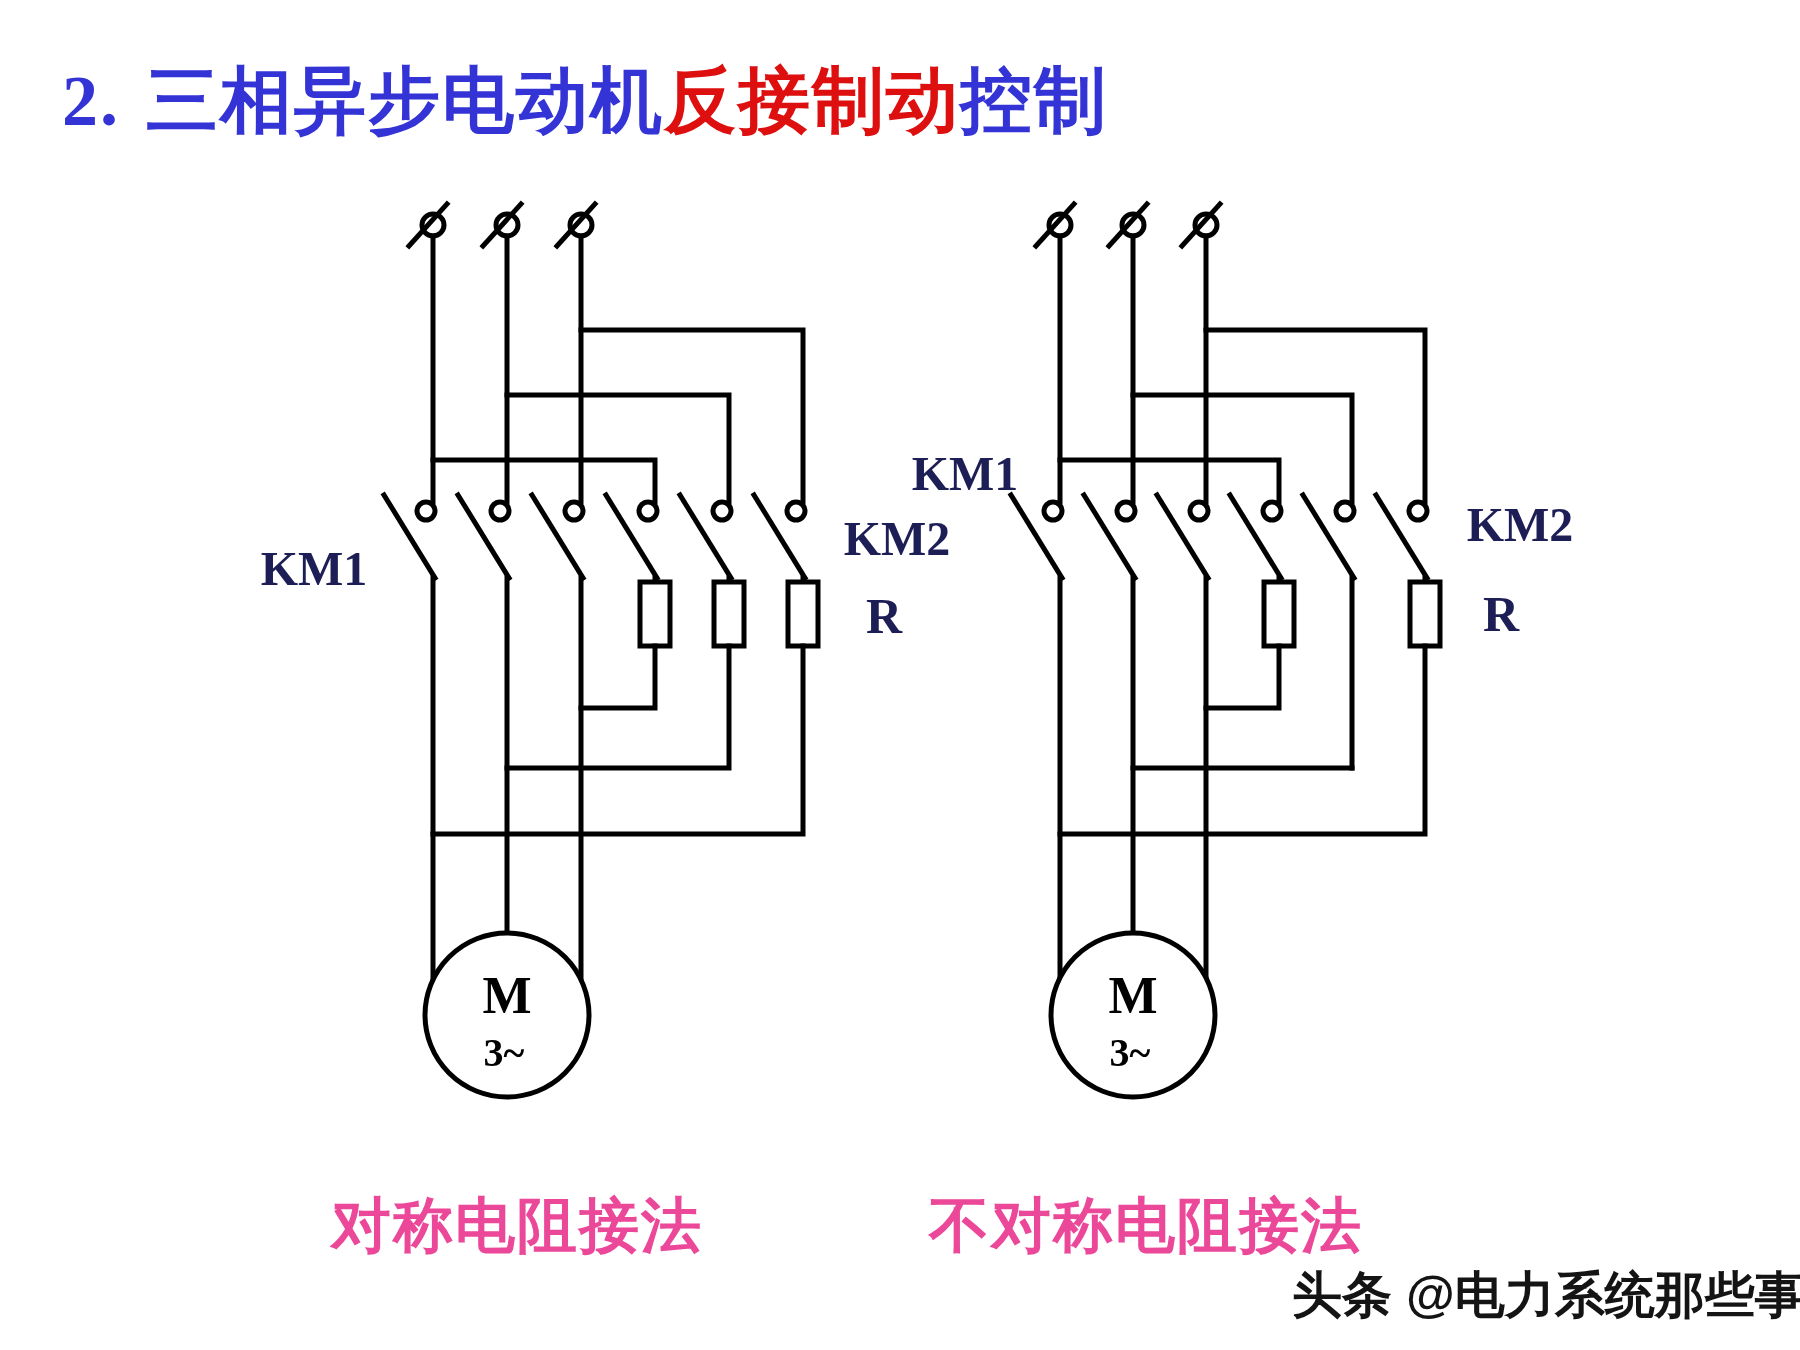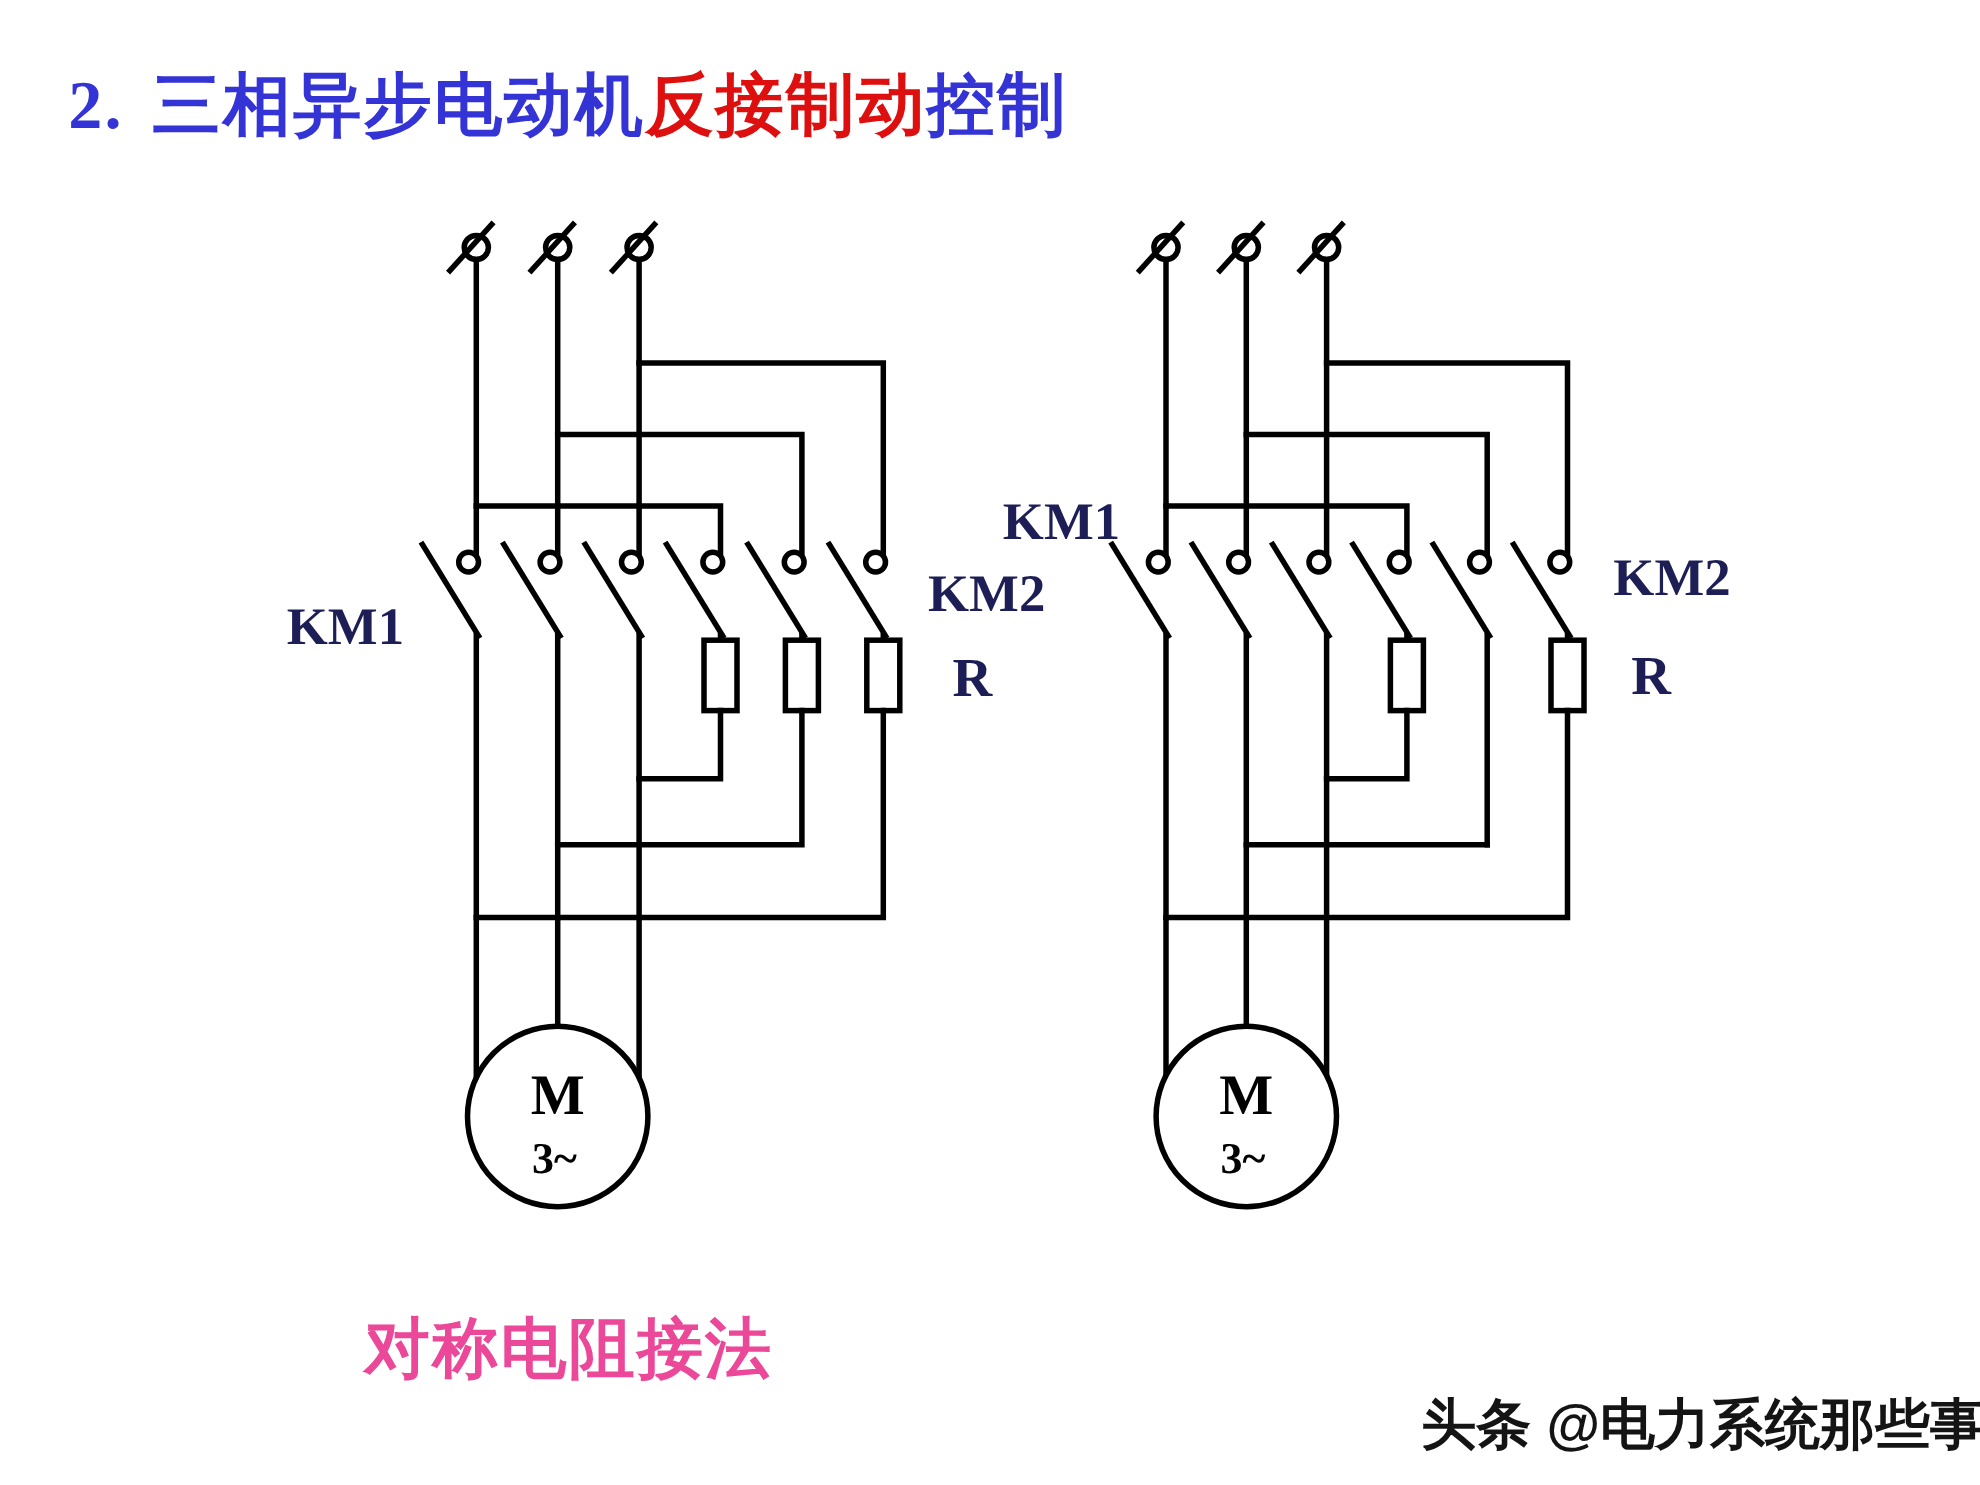--- a/index.html
+++ b/index.html
@@ -3,21 +3,21 @@
 <meta charset="utf-8">
 <style>
   html,body{margin:0;padding:0;background:#e8e8e8;}
   .stage{
     position:relative;width:1800px;height:1350px;background:#ffffff;
     overflow:hidden;font-family:"Liberation Sans",sans-serif;
   }
   .title{
     position:absolute;left:62px;top:62px;white-space:nowrap;
     font-family:"Liberation Serif",serif;font-weight:bold;
-    font-size:62px;letter-spacing:2px;line-height:1.1;
+    font-size:72px;letter-spacing:2px;line-height:1.1;
   }
   .t-blue{color:#3434d6;}
   .t-red{color:#dd0f0f;}
   .title .num{margin-right:26px;}
   .circuit-svg{position:absolute;left:0;top:0;}
   .caption{
     position:absolute;top:1186px;transform:translateX(-50%);
     font-weight:bold;font-size:60px;color:#ec4899;letter-spacing:2px;
     font-family:"Liberation Sans",sans-serif;white-space:nowrap;
   }
@@ -178,16 +178,17 @@
         <text class="motor-ph" x="1130" y="1066">3~</text>
       </g>
 
       <text class="lbl" x="965" y="490" fill="#1e1e56">KM1</text>
       <text class="lbl" x="1520" y="541" fill="#1e1e56">KM2</text>
       <text class="lbl-r" x="1501" y="631" fill="#1e1e56">R</text>
     </g>
   </svg>
 
   <div class="caption caption-left">对称电阻接法</div>
+  <div class="caption caption-right">不对称电阻接法</div>
 
   <div class="watermark">头条 @电力系统那些事</div>
 
 </div>
 
 </body></html>

